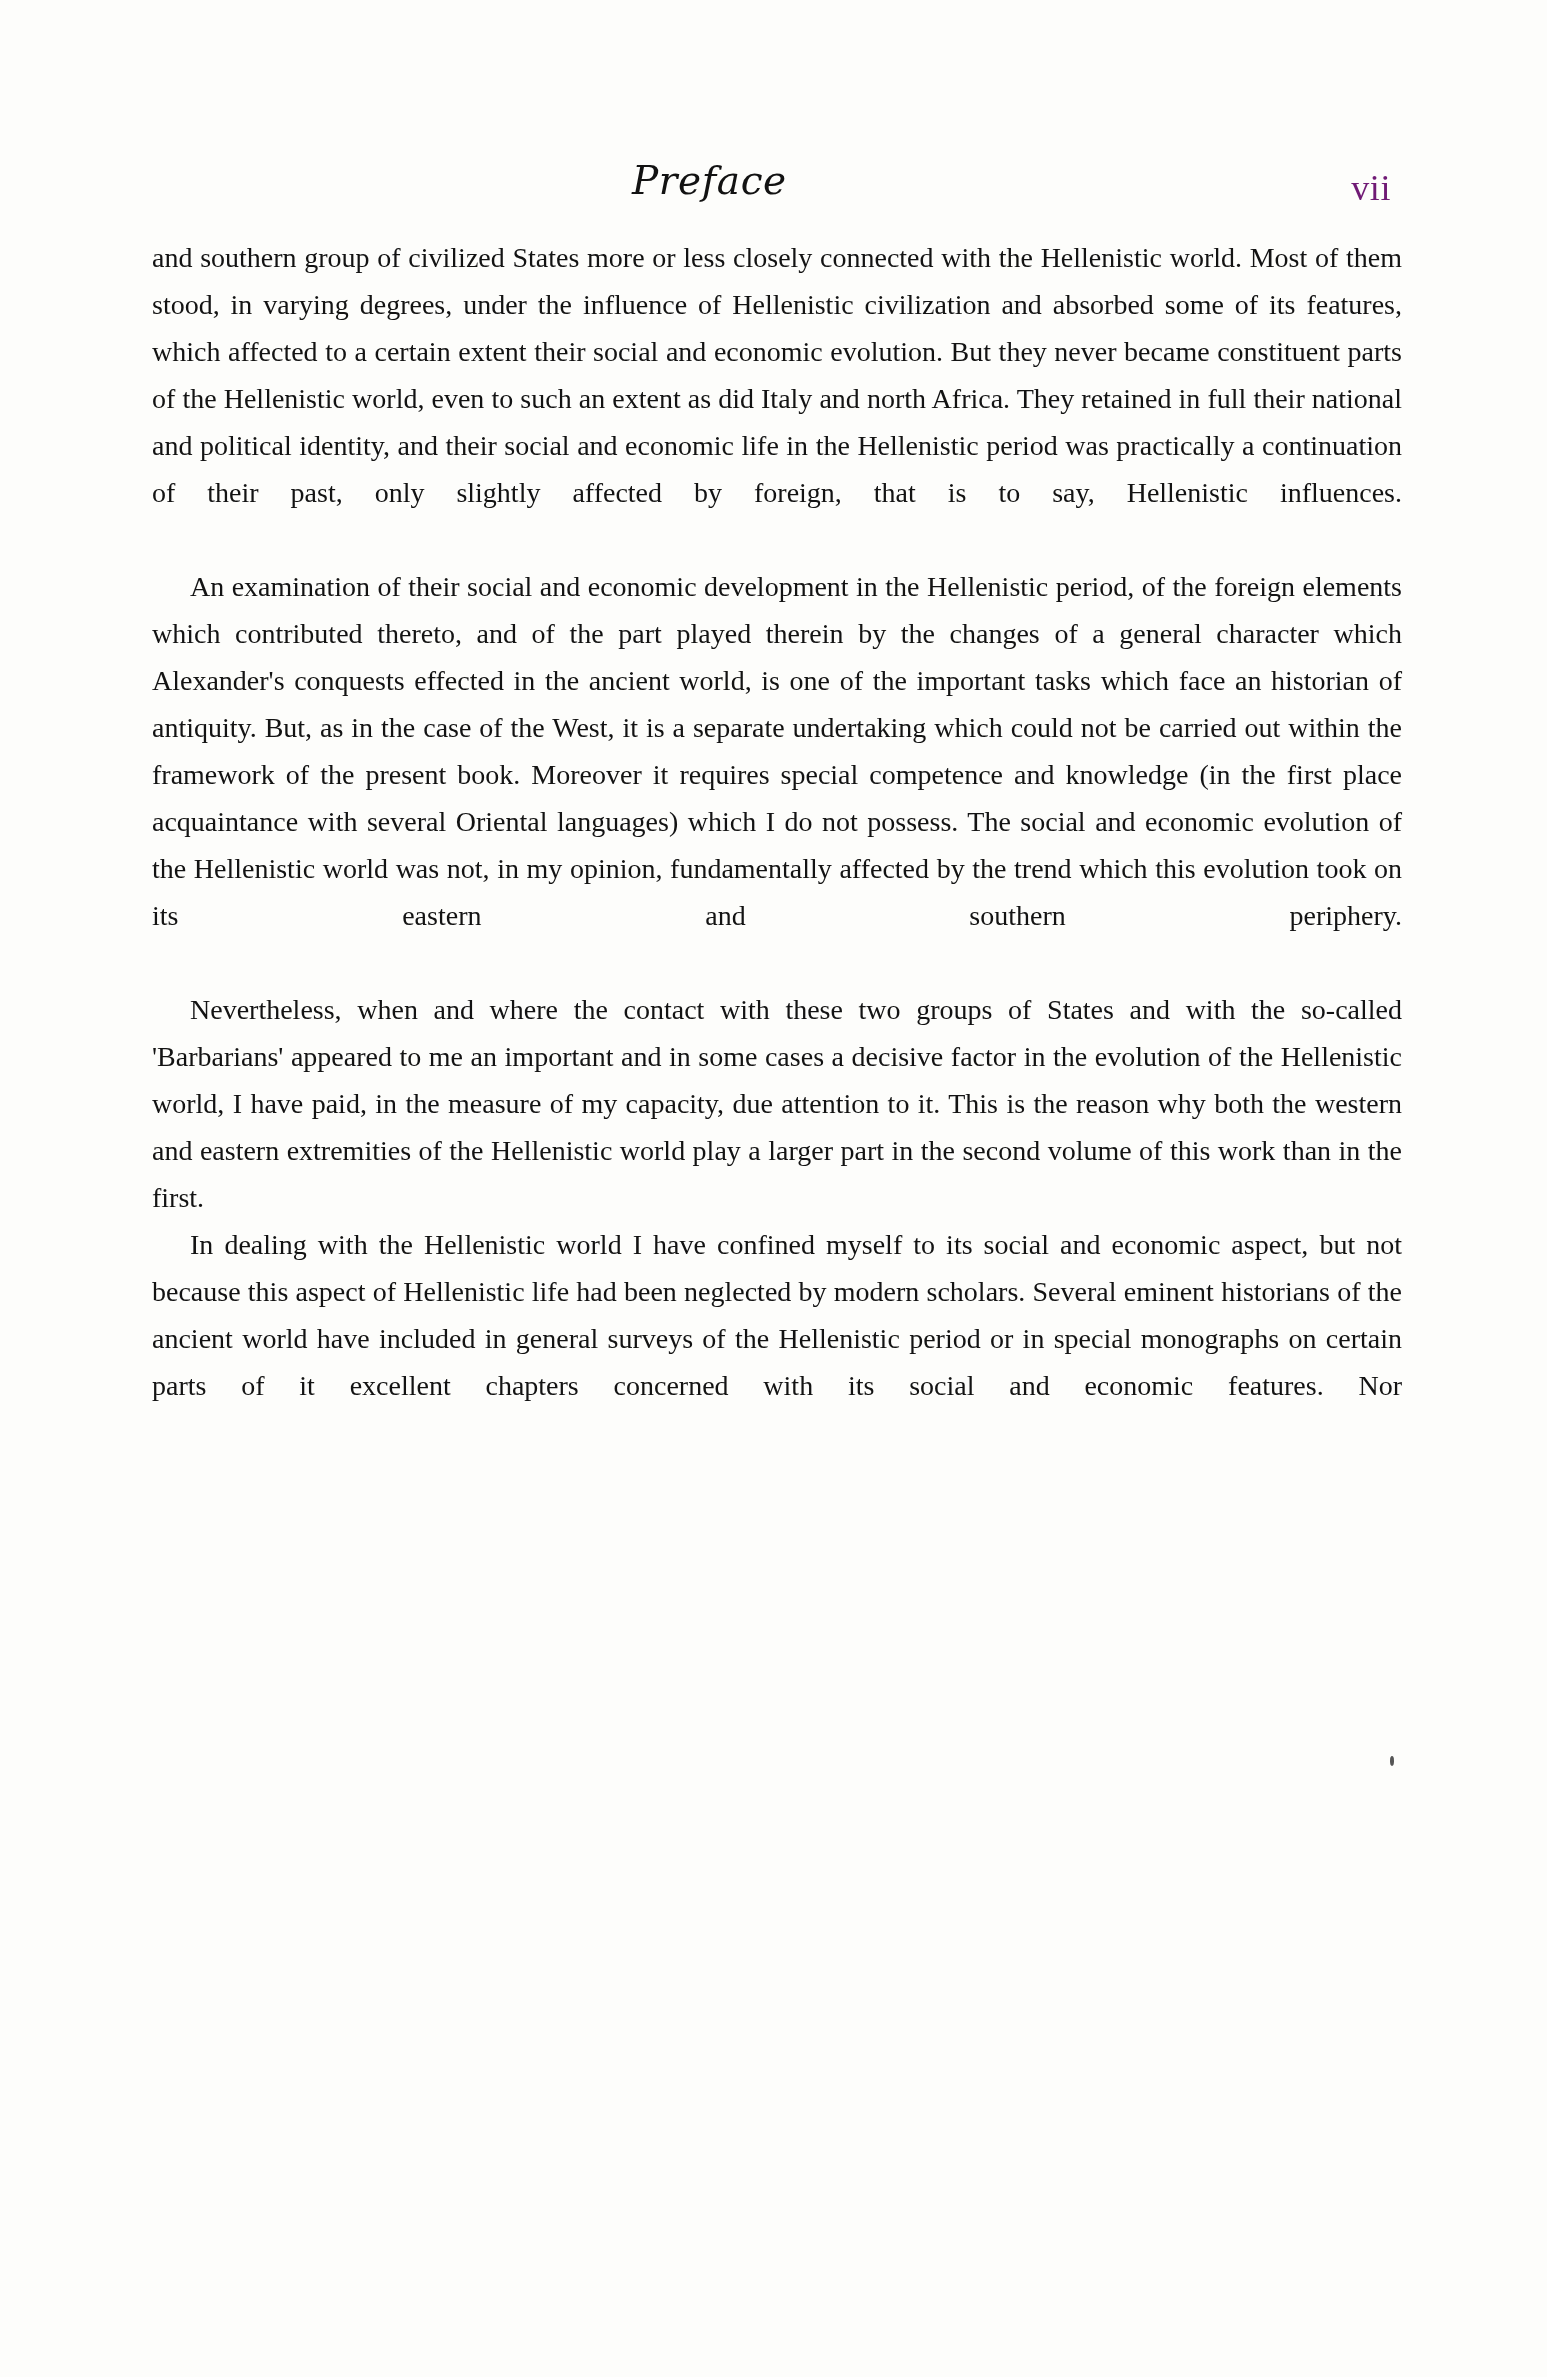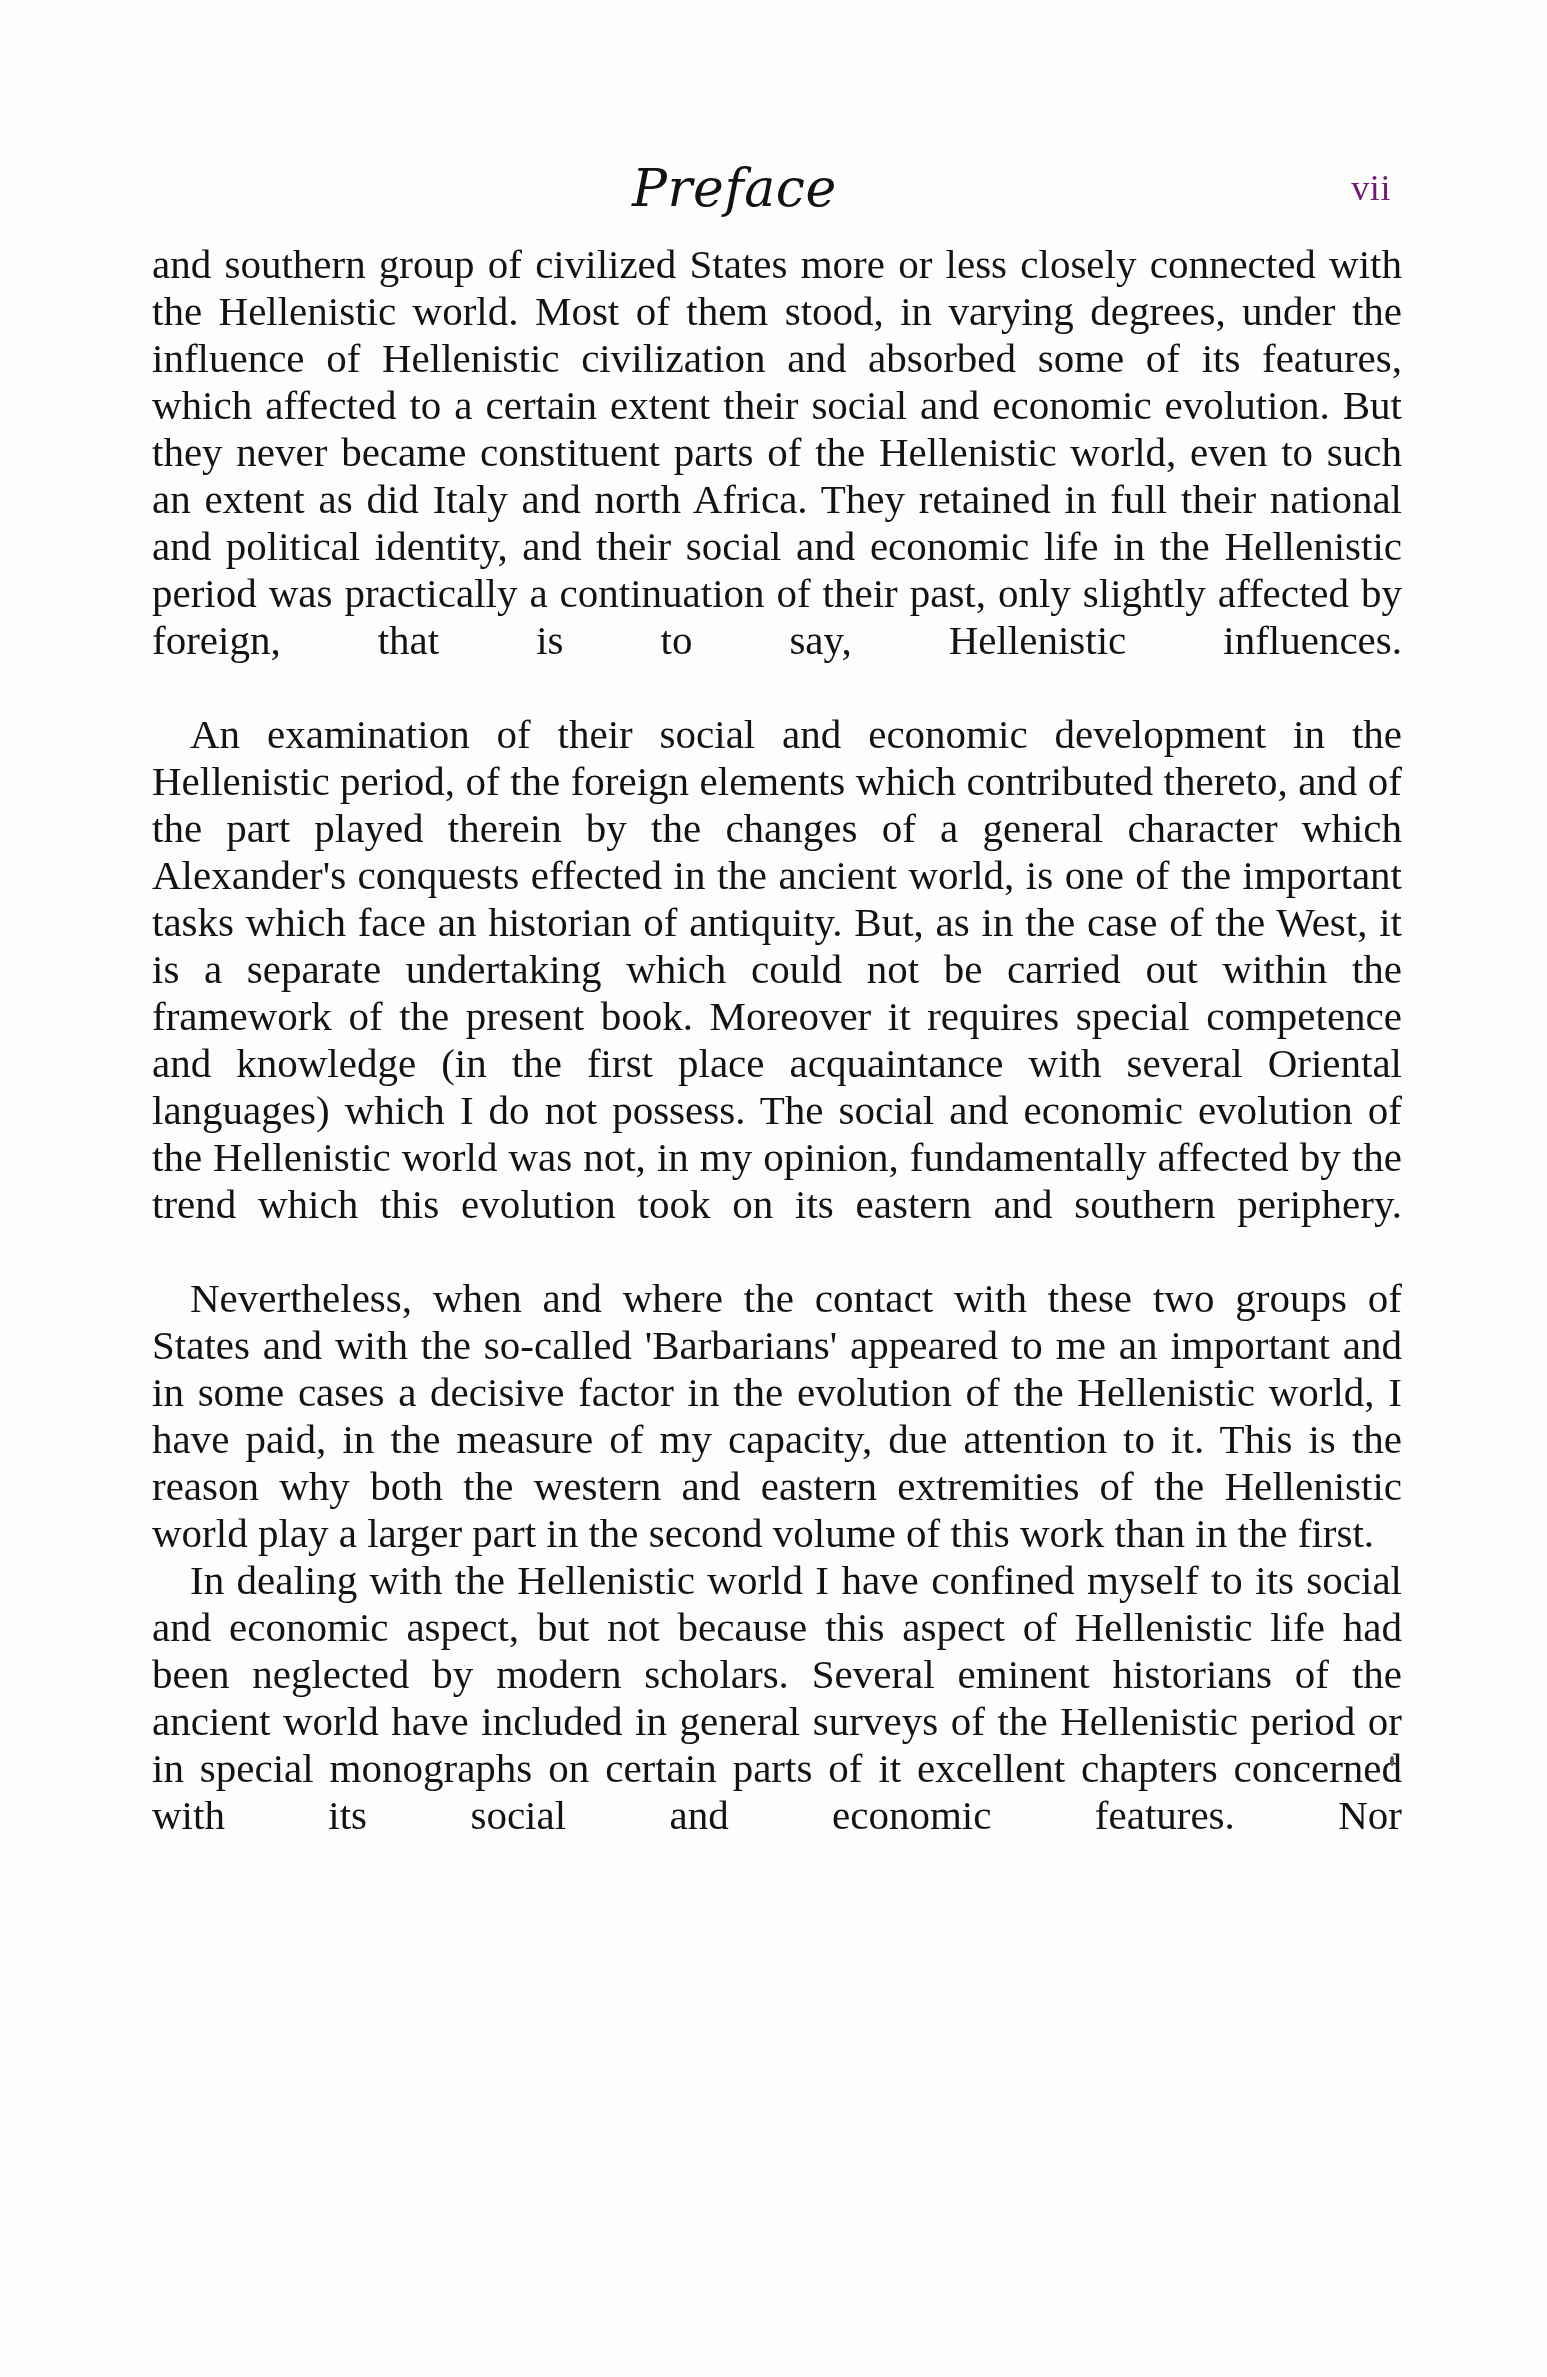--- a/index.html
+++ b/index.html
@@ -33,36 +33,36 @@
   .running-head {
     position: relative;
     height: 68px;
   }
   .running-head .title {
     position: absolute;
     left: 480px;
     top: 0;
     font-family: "DejaVu Serif", serif;
     font-style: italic;
-    font-size: 52px;
+    font-size: 39px;
     letter-spacing: 0.6px;
     color: #121212;
   }
   .running-head .folio {
     position: absolute;
     right: 11px;
     top: 8.7px;
     font-size: 36px;
     letter-spacing: 0.6px;
     color: #701a75;
   }
   
   .body-text {
-    margin-top: 15px;
-    font-size: 41px;
+    margin-top: 8px;
+    font-size: 28px;
     line-height: 47px;
     text-align: justify;
     color: #131313;
     -webkit-font-smoothing: none;
   }
   .body-text p {
     margin: 0;
     text-indent: 0;
     text-align: justify;
     text-justify: inter-word;

